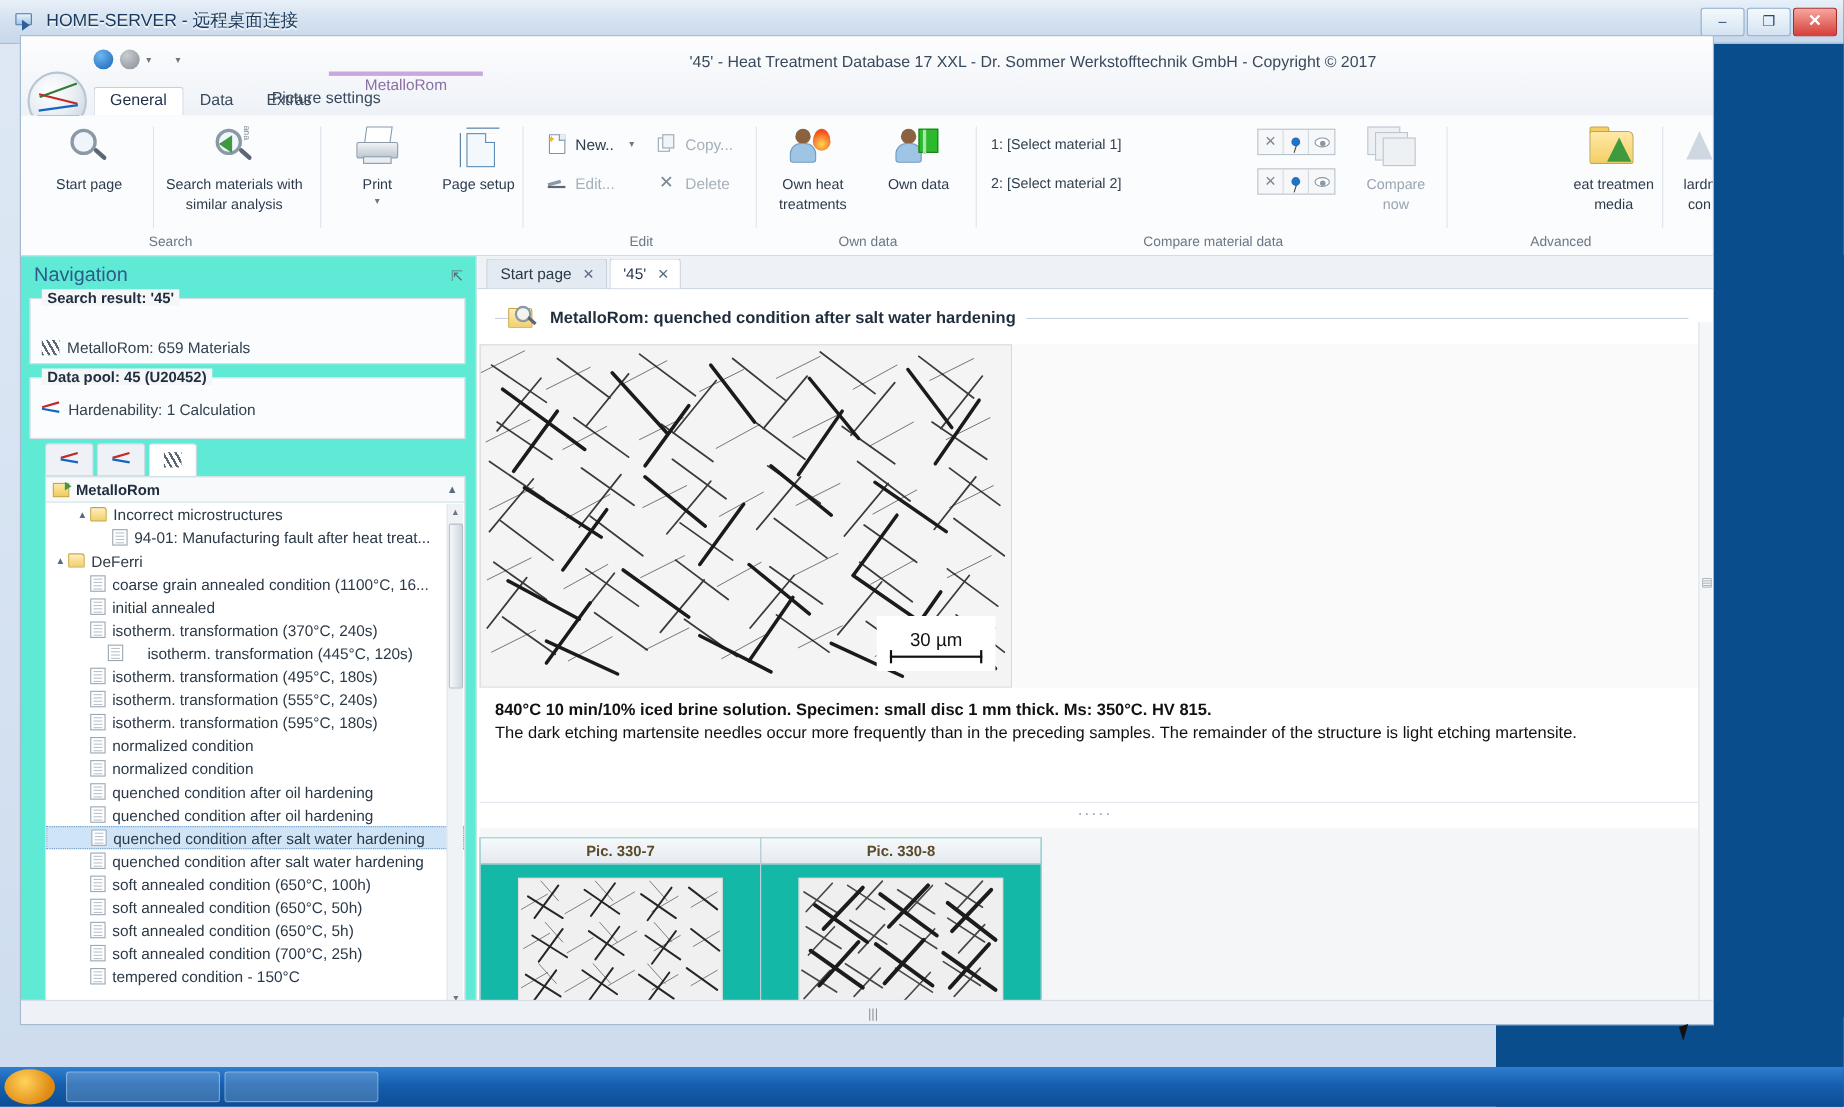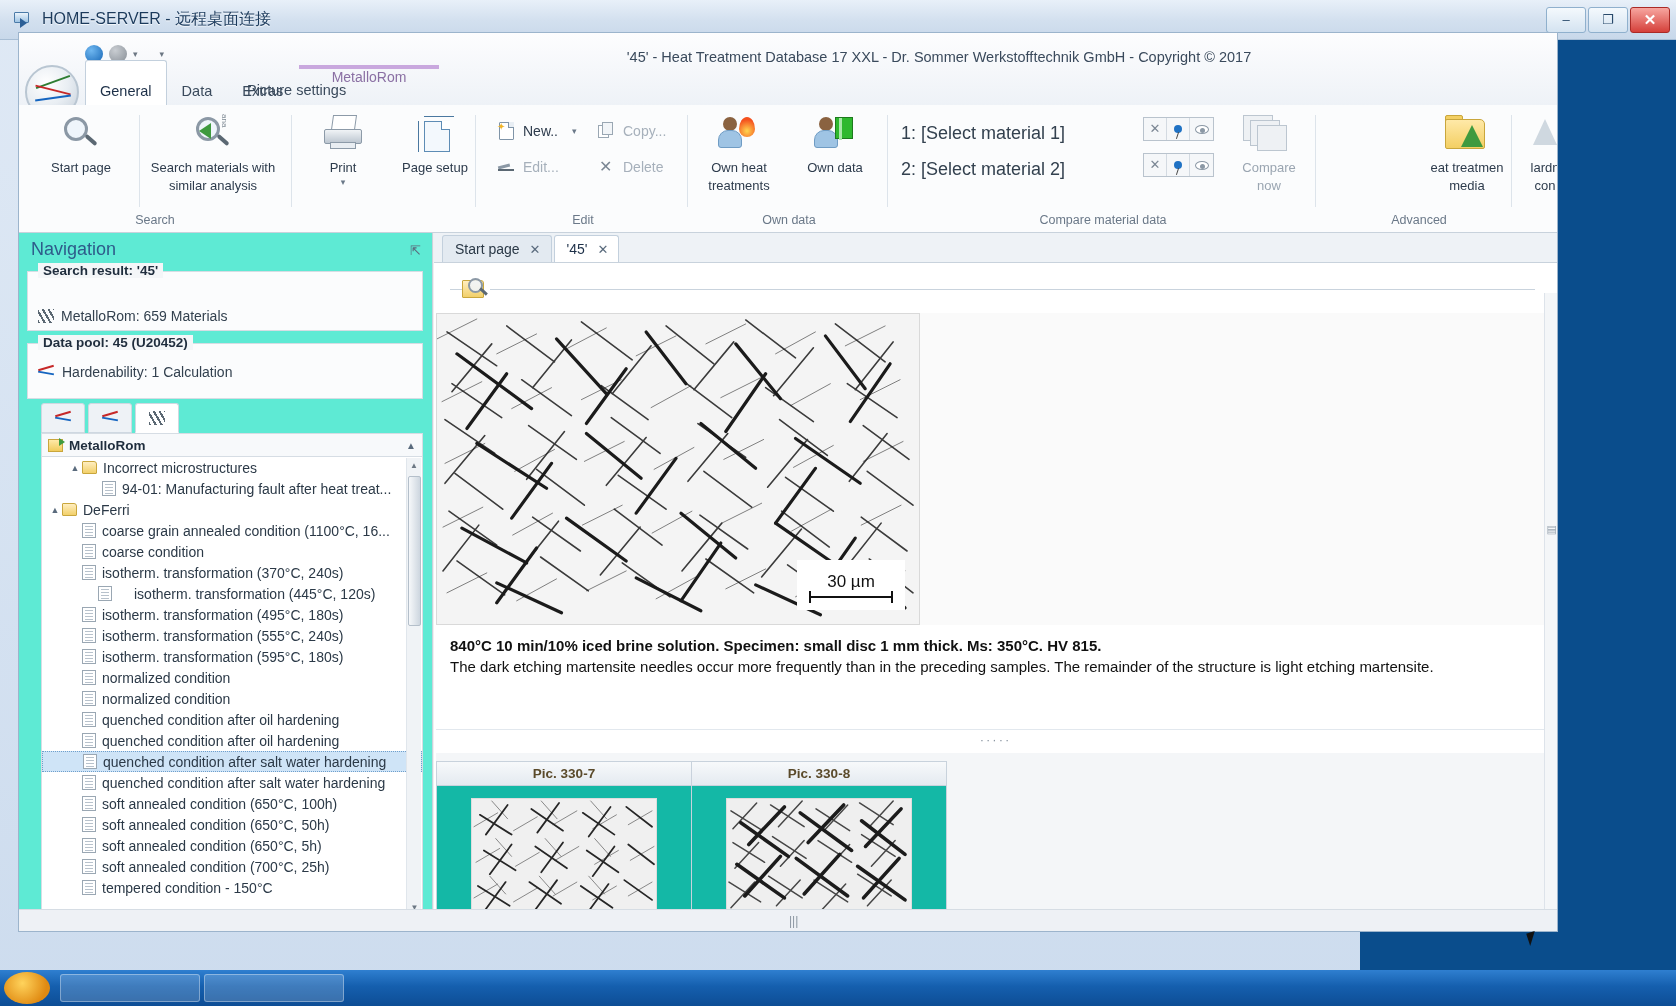--- a/index.html
+++ b/index.html
@@ -81,21 +81,21 @@
   #applogo .base { position:absolute;left:7px;top:38px;width:38px;height:3px;background:#222; }
 
   #app-title {
     position:absolute; left:470px; top:16px; width:900px;
     text-align:center; font-size:14.5px; color:#3a4a5c; white-space:nowrap;
   }
 
   
   #ribbon-tabs { position:absolute; left:66px; top:44px; display:flex; align-items:flex-end; height:28px; }
   .rtab {
-    padding: 22px 14px 6px 14px; font-size:14.5px; color:#3a4a5c;
+    padding: 3px 14px 6px 14px; font-size:14.5px; color:#3a4a5c;
     border: 1px solid transparent; border-bottom: none; cursor:default;
   }
   .rtab.active {
     background:#fff; border-color:#c3d0dd; border-radius:3px 3px 0 0; color:#1d3048;
   }
   #ctx-tab-group {
     position:absolute; left:280px; top:32px; width:140px; height:40px;
   }
   #ctx-tab-band { position:absolute; left:0; top:0; width:140px; height:4px; background:#c9a8de; }
   #ctx-tab-title {
@@ -183,21 +183,21 @@
   
   .folderflask{position:relative;width:48px;height:40px;}
   .folderflask .fd{position:absolute;left:2px;top:4px;width:40px;height:30px;background:linear-gradient(180deg,#ffe9a8,#f3cf63);border:1px solid #c9a63c;border-radius:2px 5px 2px 2px;}
   .folderflask .tb{position:absolute;left:2px;top:0px;width:18px;height:6px;background:#f3cf63;border:1px solid #c9a63c;border-radius:2px 2px 0 0;}
   .folderflask .fl{position:absolute;left:18px;top:10px;width:0;height:0;border-left:11px solid transparent;border-right:11px solid transparent;border-bottom:22px solid #3f9a3f;}
   
   .cone{position:relative;width:40px;height:40px;}
   .cone .c{position:absolute;left:8px;top:4px;width:0;height:0;border-left:12px solid transparent;border-right:12px solid transparent;border-bottom:26px solid #cfd8e0;}
 
   
-  .cmp-row { position:absolute; font-size:18px; color:#33414f; }
+  .cmp-row { position:absolute; font-size:13px; color:#33414f; }
   .iconset { position:absolute; display:flex; border:1px solid #b9c3cd; background:#f5f7f9; }
   .iconset div { width:23px; height:22px; display:flex; align-items:center; justify-content:center;
      border-right:1px solid #d3dae1; }
   .iconset div:last-child{border-right:none;}
   .pin { width:8px;height:8px;border-radius:50%;background:#1f72c4; position:relative;}
   .pin:after{content:"";position:absolute;left:3px;top:7px;width:1px;height:7px;background:#4a4a4a;transform:rotate(18deg);}
   .eye { width:14px;height:9px;border:1px solid #8b98a5;border-radius:50%; position:relative;background:#fff;}
   .eye:after{content:"";position:absolute;left:4px;top:2px;width:5px;height:5px;border-radius:50%;background:#8b98a5;}
 
   
@@ -621,21 +621,21 @@
               <span class="tlabel">DeFerri</span>
             </div>
             <div class="trow" style="padding-left: 26px;">
               <span class="tw-arrow"></span>
               <span class="fileico"></span>
               <span class="tlabel">coarse grain annealed condition (1100°C, 16...</span>
             </div>
             <div class="trow" style="padding-left: 26px;">
               <span class="tw-arrow"></span>
               <span class="fileico"></span>
-              <span class="tlabel">coarse condition</span>
+              <span class="tlabel">initial annealed</span>
             </div>
             <div class="trow" style="padding-left: 26px;">
               <span class="tw-arrow"></span>
               <span class="fileico"></span>
               <span class="tlabel">isotherm. transformation (370°C, 240s)</span>
             </div>
             <div class="trow" style="padding-left: 26px; gap: 16px;">
               <span class="tw-arrow"></span>
               <span class="fileico"></span>
               <span class="tlabel">isotherm. transformation (445°C, 120s)</span>
@@ -738,20 +738,21 @@
 
       <div id="content">
 
         <div id="sec-hdr">
           <span class="rule left"></span>
           <span class="lens">
             <span class="fd"></span>
               <span class="ring"></span>
               <span class="hdl"></span>
           </span>
+          <span class="ttl">MetalloRom: quenched condition after salt water hardening</span>
           <span class="rule"></span>
         </div>
 
         <div id="micro-wrap">
           <div id="micro">
             <svg class="mg-layer" viewBox="0 0 484 312" preserveAspectRatio="none">
               <rect width="484" height="312" fill="#f4f4f4"></rect>
               <g stroke="#1b1b1b" fill="none" stroke-linecap="round">
                 <g stroke-width="3.2">
                   <path d="M20 40 L95 95"></path>

